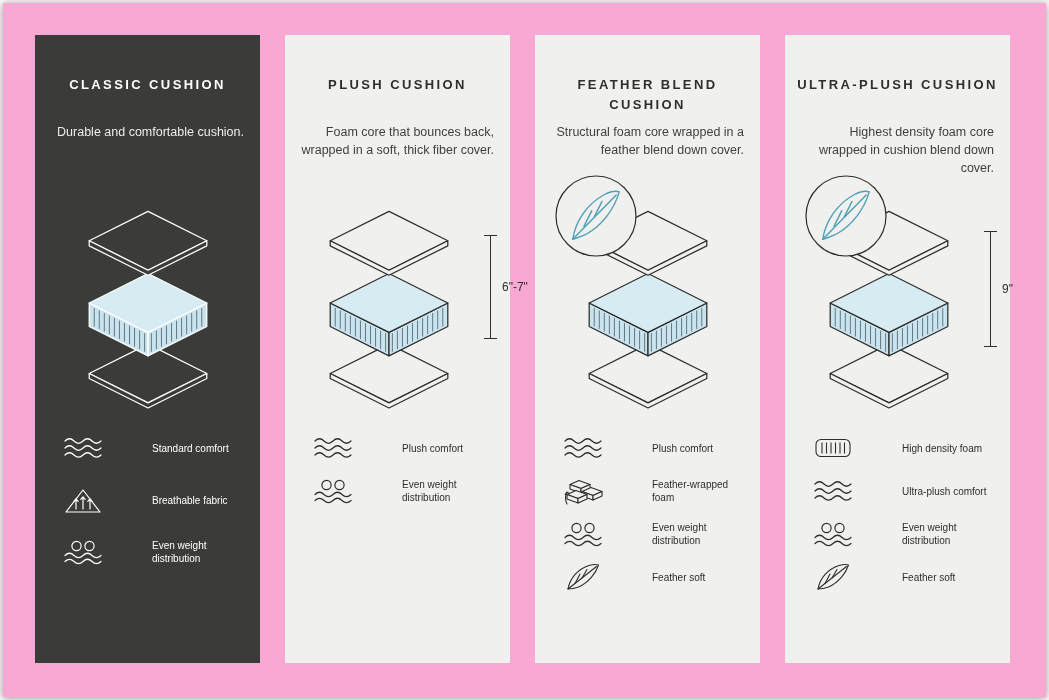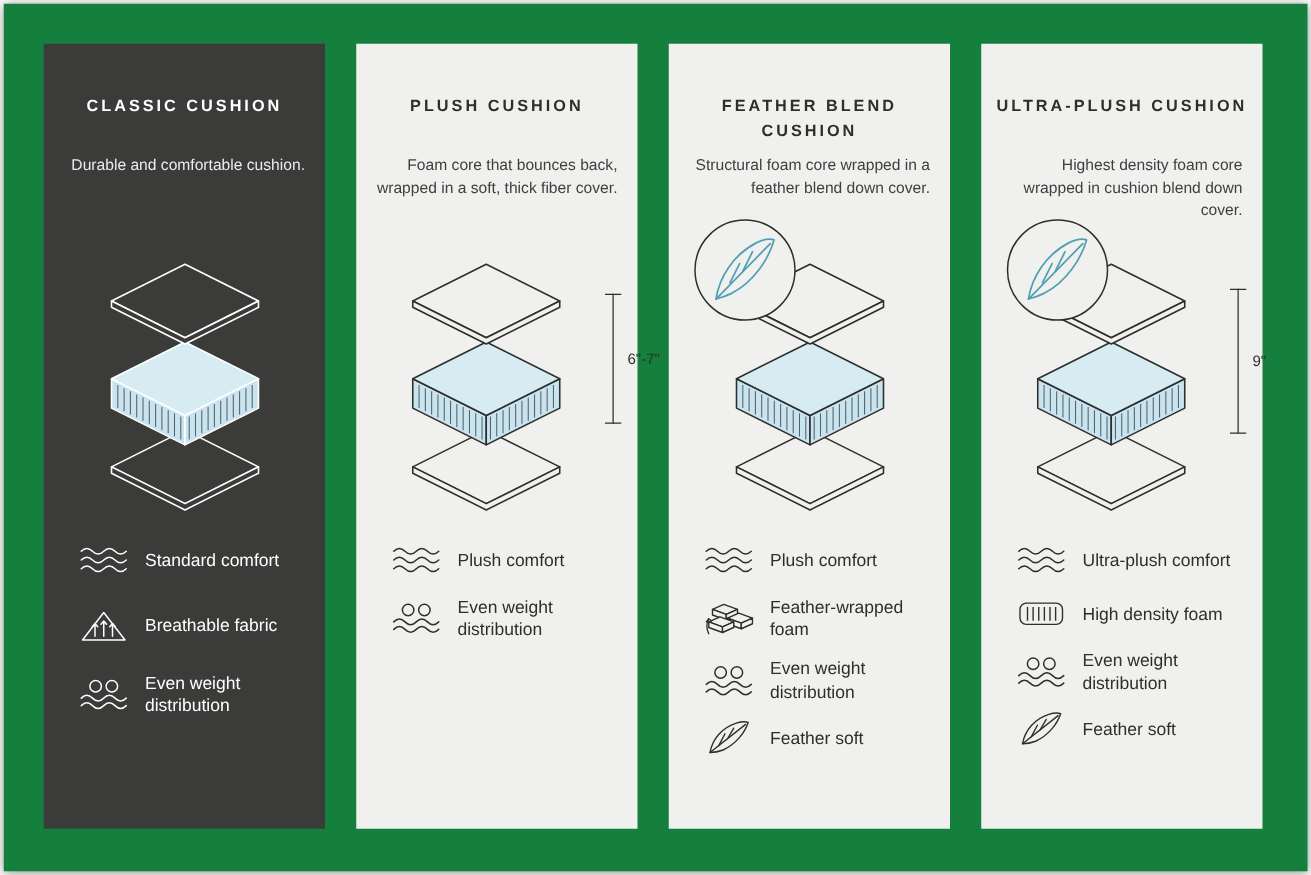--- a/index.html
+++ b/index.html
@@ -3,21 +3,21 @@
 <meta charset="utf-8">
 <style>
   * { margin:0; padding:0; box-sizing:border-box; }
   html,body { width:1049px; height:700px; }
   body {
     background:#fafafa;
     font-family:"Liberation Sans","DejaVu Sans",sans-serif;
     position:relative; overflow:hidden;
   }
   .sheet {
-    position:absolute; inset:3px; background:#15803d;
+    position:absolute; inset:3px; background:#f9a8d4;
     box-shadow:0 1px 8px rgba(0,0,0,0.40);
   }
   .panels { position:absolute; left:32px; top:32px; display:flex; gap:25px; }
   .panel {
     width:225px; height:628px; padding-top:40px;
     background:var(--panel-bg); color:var(--line);
     --panel-bg:#f0f0ee; --line:#2e2e2d; --teal:#4f9fb6;
   }
   .panel--dark { --panel-bg:#3b3b3a; --line:#ffffff; }
   .panel-title {
@@ -48,21 +48,21 @@
   .measure-label {
     position:absolute; left:18px; top:50%; transform:translateY(-50%);
     font-size:12px; white-space:nowrap; color:var(--line);
   }
 
   .features { padding:10px 20px 0 28px; }
   .feature { display:flex; align-items:center; gap:13px; min-height:30px; margin-bottom:13px; }
   .panel--dark .feature { margin-bottom:22px; }
   .ficon { width:40px; flex:0 0 40px; display:flex; justify-content:center; color:var(--line); }
   .ficon svg { display:block; }
-  .flabel { font-size:14px; line-height:1.3; max-width:122px; color:var(--line); }
+  .flabel { font-size:10px; line-height:1.3; max-width:122px; color:var(--line);margin-left:36px; }
   .panel--dark .flabel { color:#ffffff; }
 
   .defs { position:absolute; width:0; height:0; overflow:hidden; }
 </style>
 </head>
 <body>
 
 <svg class="defs" aria-hidden="true">
   <symbol id="sym-cushion" viewBox="0 0 200 248">
     <path d="M100,168 L170,203 L100,238 L30,203 Z" fill="var(--panel-bg)" stroke="var(--line)" stroke-width="1.5" stroke-linejoin="round"></path>
@@ -341,32 +341,32 @@
           <span class="cap cap-top"></span>
           <span class="bar"></span>
           <span class="cap cap-bottom"></span>
           <span class="measure-label">9"</span>
         </div>
       </div>
       <div class="features">
         <div class="feature">
           <span class="ficon">
               <svg width="40" height="28" viewBox="0 0 40 28">
+                <use href="#ic-stripes"></use>
+              </svg>
+            </span>
+          <span class="flabel">High density foam</span>
+        </div>
+        <div class="feature">
+          <span class="ficon">
+              <svg width="40" height="28" viewBox="0 0 40 28">
                 <use href="#ic-waves"></use>
               </svg>
             </span>
           <span class="flabel">Ultra-plush comfort</span>
-        </div>
-        <div class="feature">
-          <span class="ficon">
-              <svg width="40" height="28" viewBox="0 0 40 28">
-                <use href="#ic-stripes"></use>
-              </svg>
-            </span>
-          <span class="flabel">High density foam</span>
         </div>
         <div class="feature">
           <span class="ficon">
               <svg width="40" height="28" viewBox="0 0 40 28">
                 <use href="#ic-weight"></use>
               </svg>
             </span>
           <span class="flabel">Even weight distribution</span>
         </div>
         <div class="feature">

